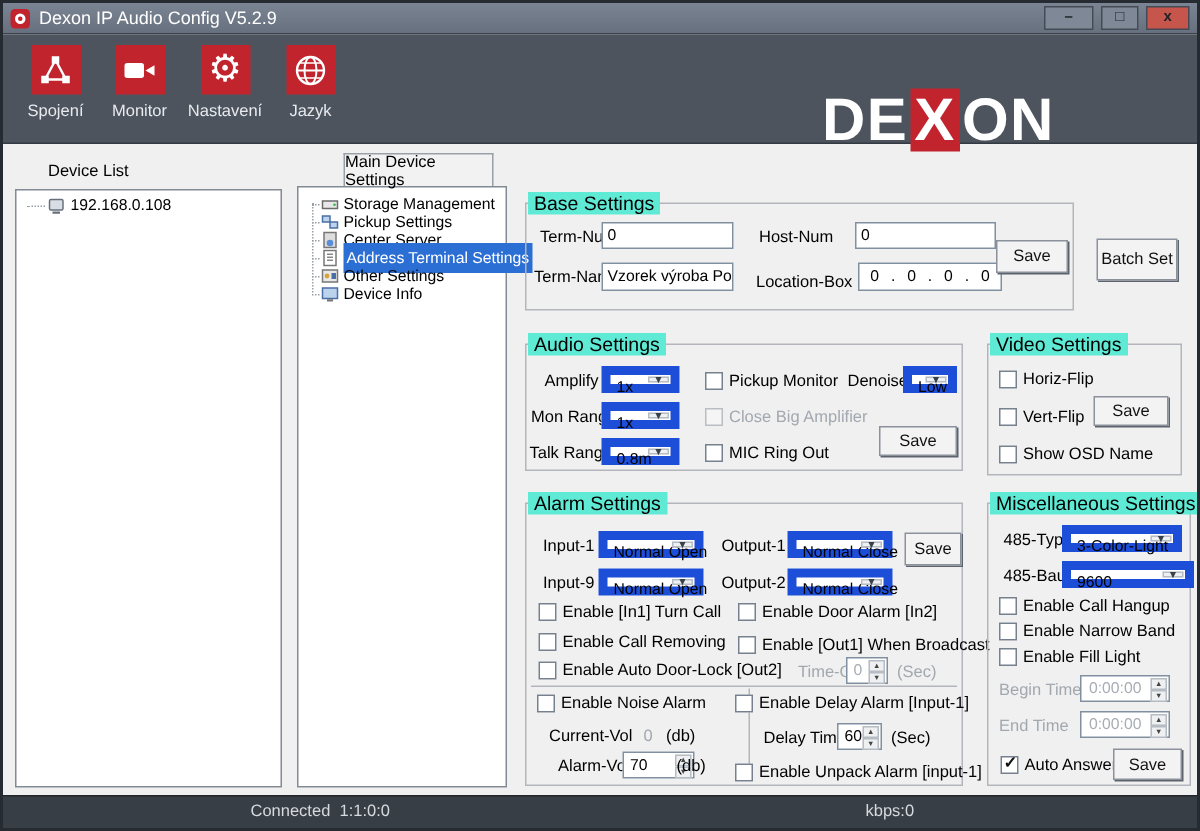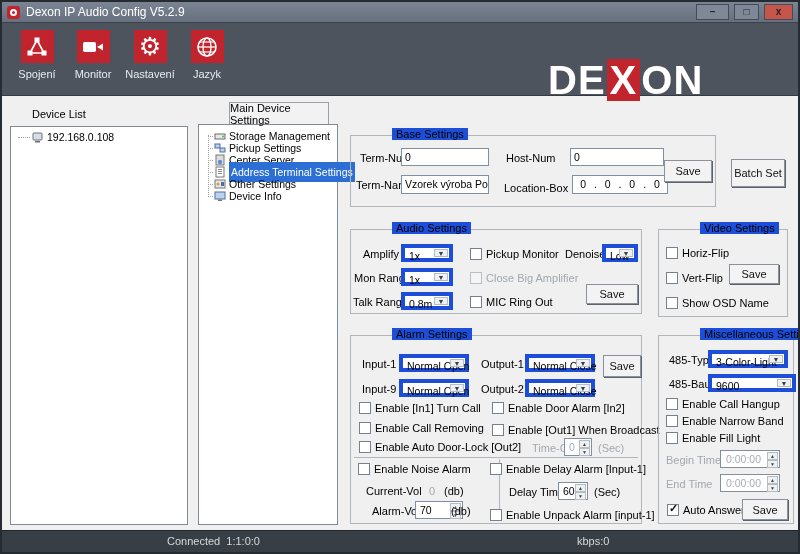--- a/index.html
+++ b/index.html
@@ -21,26 +21,26 @@
   .tool-btn{position:absolute;top:7px;width:58px;text-align:center;}
   .tool-sq{width:33px;height:33px;margin:0 auto;background:#c2242e;display:flex;align-items:center;justify-content:center;}
   .tool-lbl{margin-top:5px;font-size:11px;color:#e8eaee;}
   .gear-glyph{font-size:25px;color:#fff;line-height:33px;}
   .logo{position:absolute;left:546px;top:34px;height:46px;display:flex;align-items:center;color:#fff;font-weight:bold;font-size:40px;letter-spacing:1px;}
   .logo .xbox{background:#c2242e;color:#fff;padding:1px 3px;margin:0 1px;line-height:1;}
 
   
   .lbl{position:absolute;font-size:11px;color:#000;white-space:nowrap;}
   .dis{color:#a2a8af !important;}
-  .glabel{position:absolute;font-size:11px;color:#000;background:#1d4ed8;padding:0 4px;z-index:2;white-space:nowrap;margin-left:40px;}
+  .glabel{position:absolute;font-size:13px;color:#000;background:#5eead4;padding:0 4px;z-index:2;white-space:nowrap;}
   .groupbox{position:absolute;border:1px solid #b2b6bc;}
   .tinput{position:absolute;height:18px;background:#fff;border:1px solid #8190a0;font-size:10.5px;padding:2px 3px;white-space:nowrap;overflow:hidden;color:#000;}
   .ipbox{text-align:center;word-spacing:5px;}
   .btn{position:absolute;background:#f3f3f3;border:1px solid #8a919b;box-shadow:1px 1px 0 #5c636d;font-size:11px;color:#111;display:flex;align-items:center;justify-content:center;}
-  .dd{position:absolute;height:18px;background:#fff;border:4px solid #1d4ed8;}
+  .dd{position:absolute;height:18px;background:#fff;border:6px solid #1d4ed8;}
   .ddval{position:absolute;left:4px;top:2px;font-size:10.5px;white-space:nowrap;color:#000;}
   .ddarr{position:absolute;right:1px;top:1px;bottom:1px;width:14px;background:#eef0f2;border:1px solid #b6bcc4;display:flex;align-items:center;justify-content:center;}
   .ddarr::after{content:"▼";font-size:7px;color:#38404a;}
   .spin{position:absolute;height:18px;background:#fff;border:1px solid #8190a0;}
   .spinval{position:absolute;left:4px;top:2px;font-size:10.5px;color:#000;}
   .spin.ctr .spinval{left:0;right:13px;text-align:center;}
   .spin-arrs{position:absolute;right:1px;top:1px;bottom:1px;width:11px;display:flex;flex-direction:column;}
   .spin-arrs i{flex:1;background:#eef0f2;border:1px solid #b6bcc4;display:flex;align-items:center;justify-content:center;font-style:normal;}
   .spin-arrs i.up::after{content:"▲";font-size:5px;color:#444;}
   .spin-arrs i.down::after{content:"▼";font-size:5px;color:#444;}

